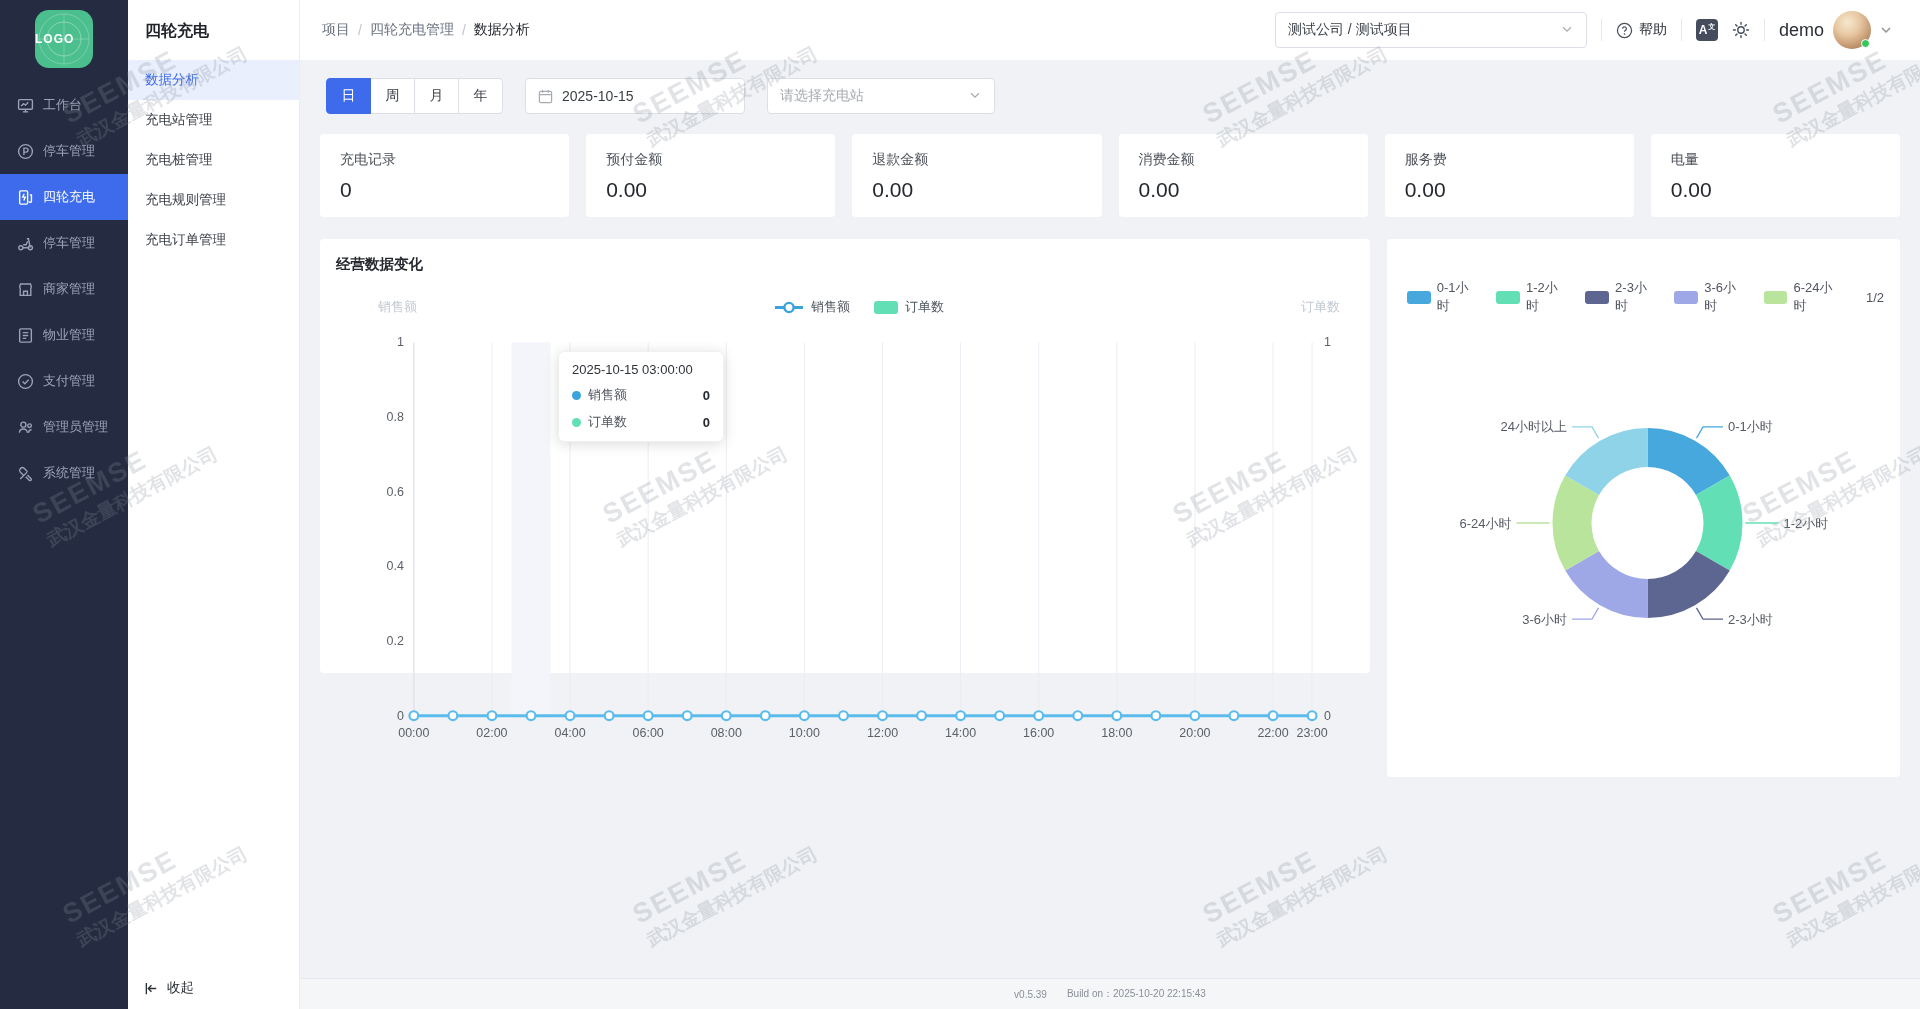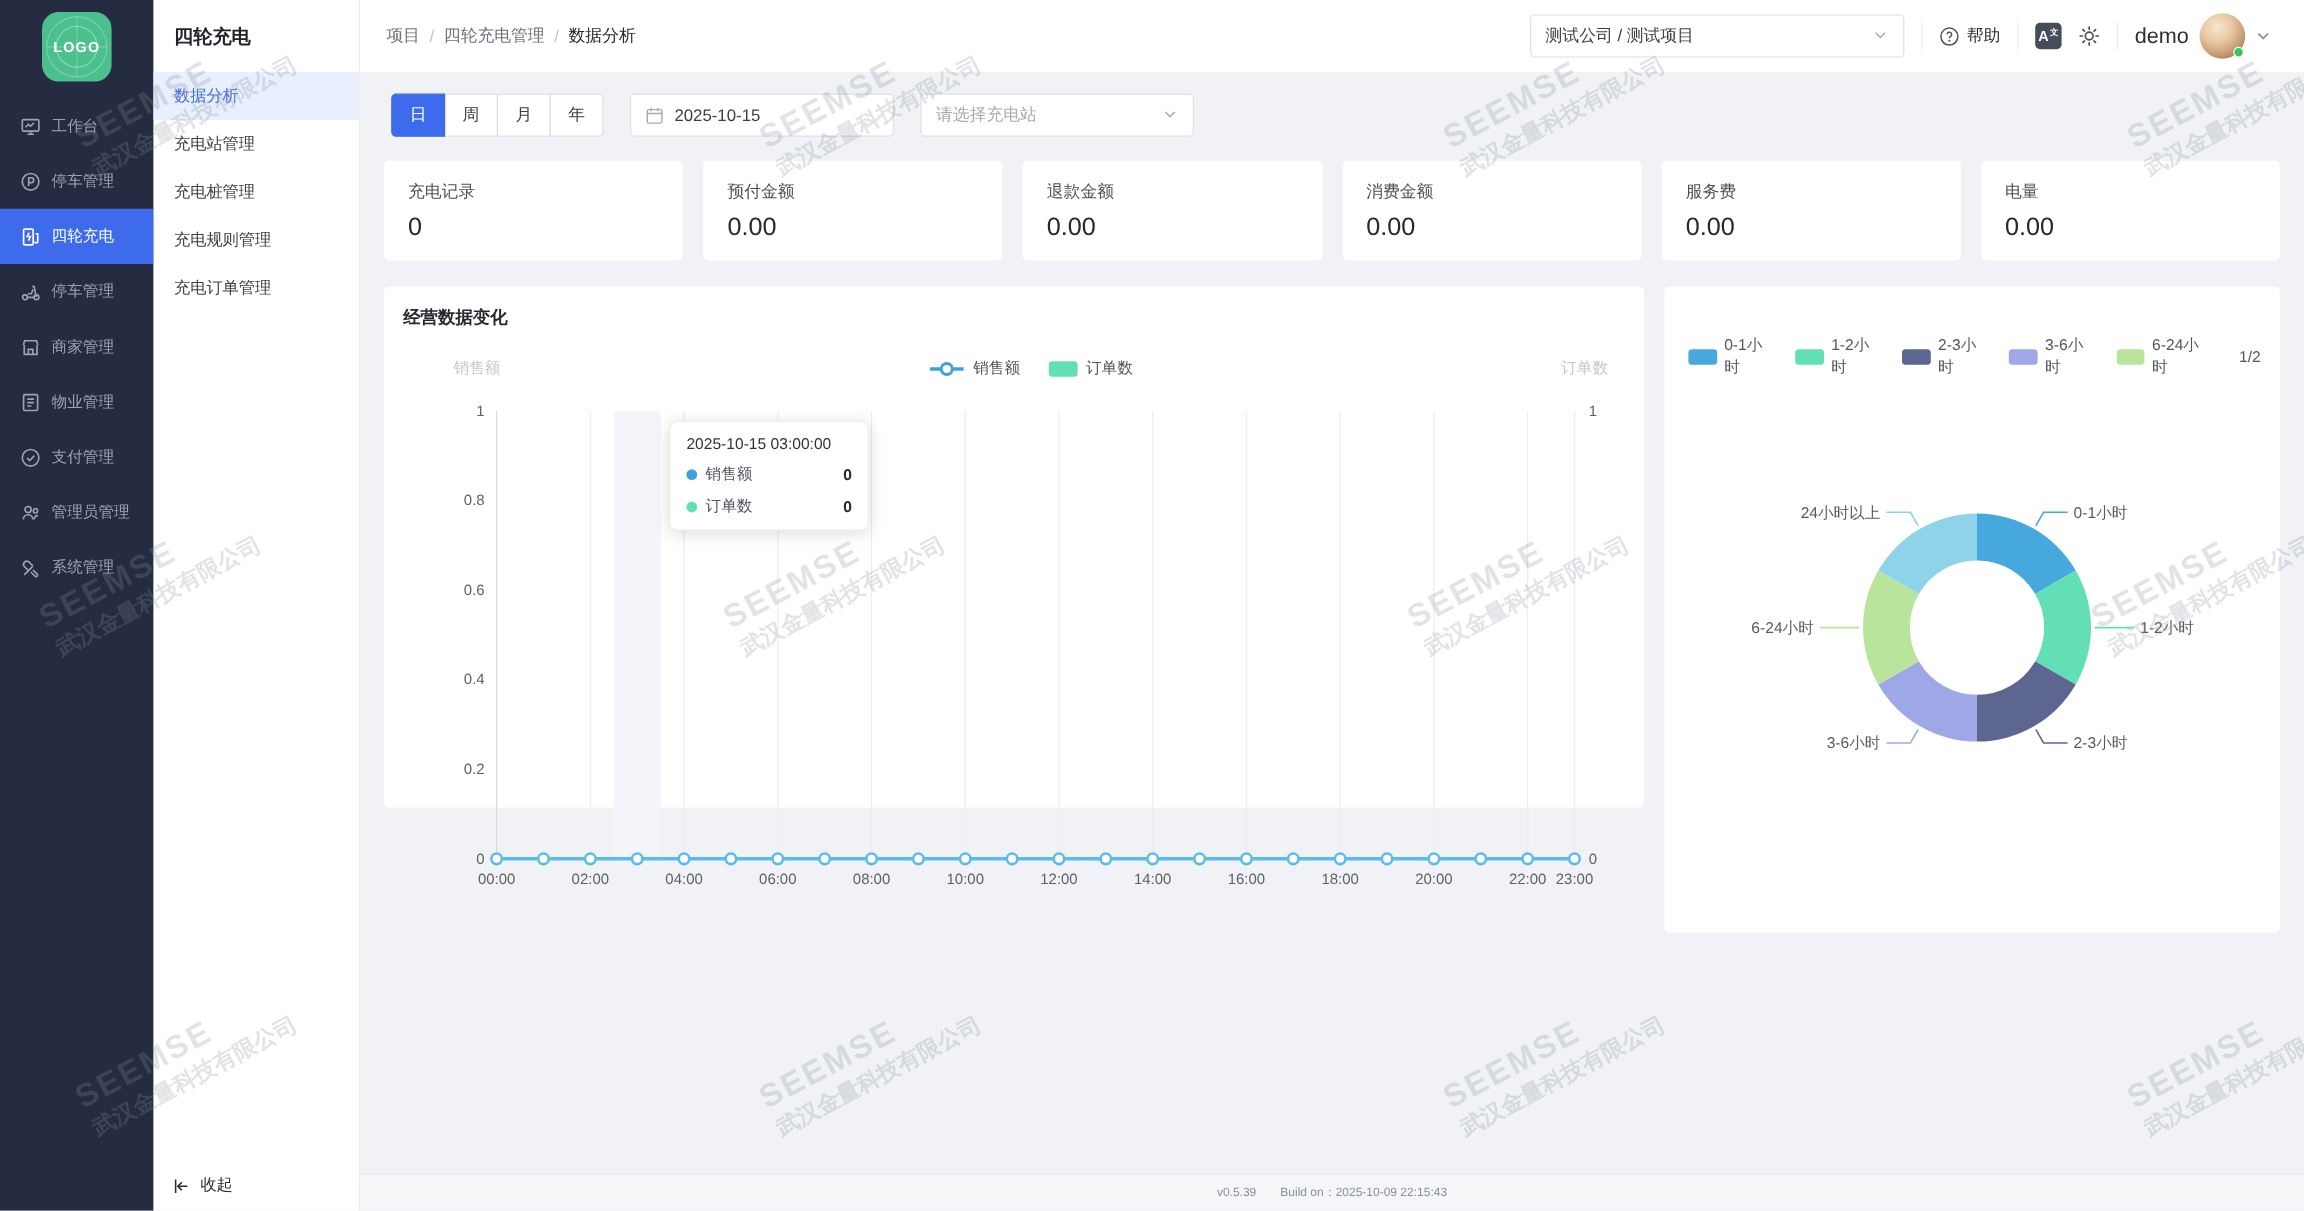--- a/index.html
+++ b/index.html
@@ -2,21 +2,21 @@
 <html><head>
 <meta charset="utf-8">
 <style>
   * { margin:0; padding:0; box-sizing:border-box; }
   html,body { width:1920px; height:1009px; overflow:hidden; font-family:"Liberation Sans", sans-serif; background:#f0f2f5; }
   .app { display:flex; width:100%; height:100%; }
 
   
   .rail { width:128px; background:#252b41; color:#9aa3b8; flex-shrink:0; display:flex; flex-direction:column; }
   .logo { width:58px; height:58px; margin:10px auto 14px; border-radius:14px; background:#4cbf8e; color:#fff;
-          display:flex; align-items:center; justify-content:center; font-weight:bold; font-size:12px; letter-spacing:1px; position:relative; overflow:hidden;}
+          display:flex; align-items:center; justify-content:flex-start; font-weight:bold; font-size:12px; letter-spacing:1px; position:relative; overflow:hidden;}
   .logo svg { position:absolute; inset:0; }
   .logo span { position:relative; }
   .rail-item { height:46px; display:flex; align-items:center; gap:9px; padding-left:17px; font-size:13px; cursor:pointer; white-space:nowrap; }
   .rail-item.active { background:#3d6beb; color:#fff; }
   .rail-ico { width:17px; height:17px; display:inline-flex; }
   .rail-ico svg { width:17px; height:17px; }
 
   
   .submenu { width:172px; background:#fff; flex-shrink:0; border-right:1px solid #ecedf1; display:flex; flex-direction:column; }
   .submenu-title { font-size:16px; font-weight:bold; color:#21242b; padding:21px 0 18px 17px; }
@@ -489,21 +489,21 @@
               <polyline points="195.00000000000003,123.12951042912499 188.50000000000003,111.8711801799273 168.50000000000003,111.8711801799273" fill="none" stroke="#8fd3e8" stroke-width="1.3"></polyline>
               <text x="163.50000000000003" y="116.3711801799273" text-anchor="end" font-size="13" fill="#565b63">24小时以上</text>
             </svg>
         </section>
       </div>
     </div>
 
     <footer>
       <span>v0.5.39</span>
       <span>
-        <span>Build on：</span><span>2025-10-09 22:15:43</span>
+        <span>Build on：</span><span>2025-10-20 22:15:43</span>
       </span>
     </footer>
   </div>
 </div>
 
 <div id="watermark-layer">
     <div class="wm-tile" style="left:60px;top:55px;">
       <div class="wm-l1">SEEMSE</div>
       <div class="wm-l2">武汉金量科技有限公司</div>
     </div>

